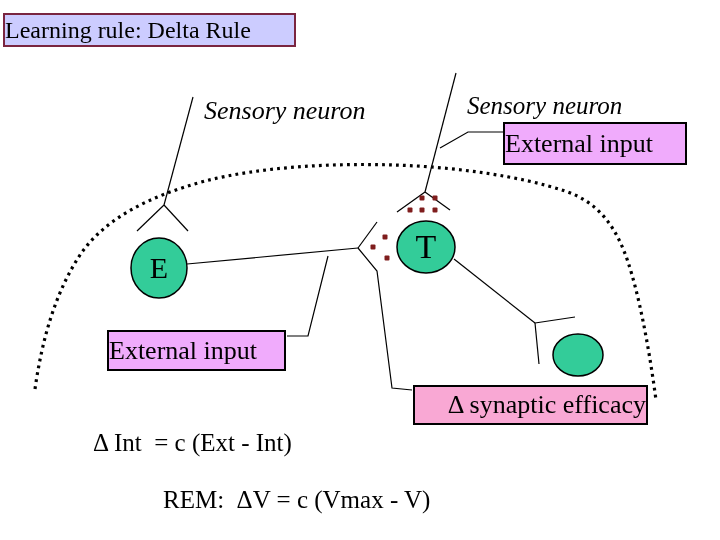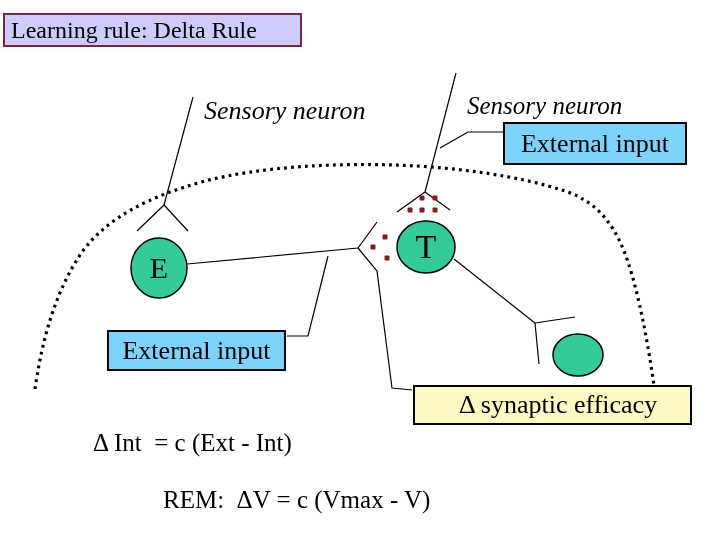--- a/index.html
+++ b/index.html
@@ -18,43 +18,40 @@
     width: 720px; height: 540px;
   }
   .abs { position: absolute; }
   .title-box {
     left: 3px; top: 13px;
     width: 289px; height: 30px;
     background: #ccccff;
     border: 2px solid #7a2540;
     font-size: 24px;
     line-height: 30px;
-    padding-left: 6px;
     white-space: nowrap;
   }
   .plain-label {
     font-size: 26px;
     line-height: 26px;
     white-space: nowrap;
     font-style: italic;
   }
   .green-box {
-    background: #7dd3fc;
+    background: #f0abfc;
     border: 2px solid #000000;
-    text-align: center;
     font-size: 26px;
     white-space: nowrap;
   }
   .lavender-box {
-    background: #fef9c3;
+    background: #f9a8d4;
     border: 2px solid #000000;
-    text-align: left;
+    text-align: right;
     font-size: 26px;
     white-space: nowrap;
-    padding-left: 44px;
   }
   .external-box { left: 503px; top: 122px; width: 180px; height: 39px; line-height: 39px; }
   .internal-box { left: 107px; top: 330px; width: 175px; height: 37px; line-height: 37px; }
   .synaptic-box { left: 413px; top: 385px; width: 231px; height: 36px; line-height: 36px; }
   .formula {
     font-size: 25px;
     line-height: 28px;
     white-space: pre;
     text-align: center;
   }

